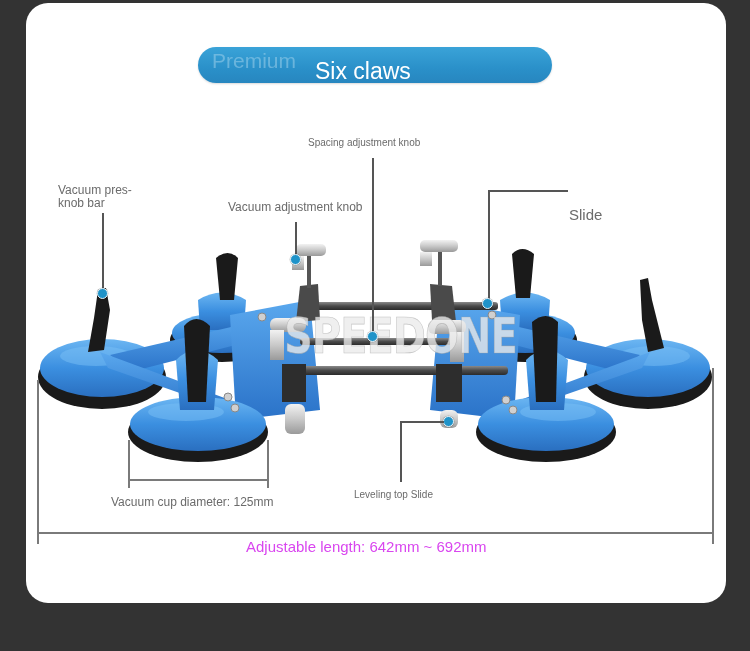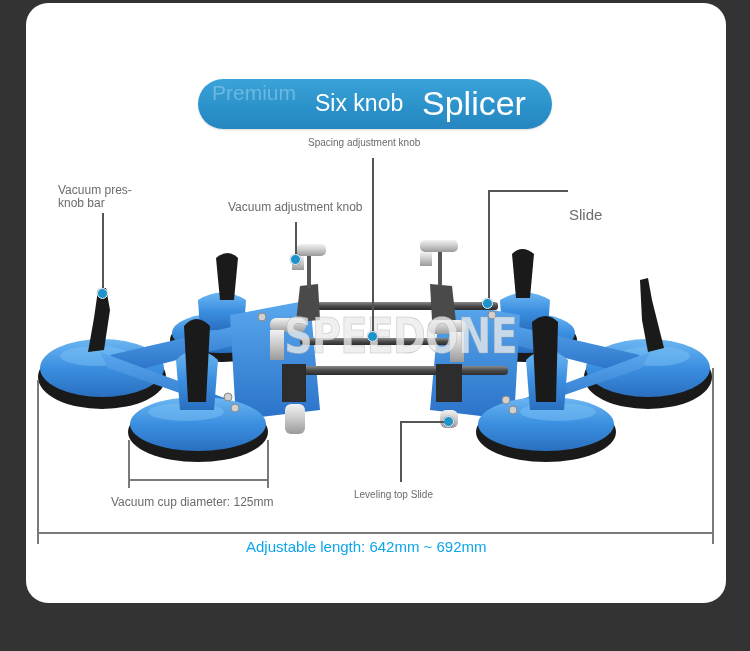--- a/index.html
+++ b/index.html
@@ -7,26 +7,25 @@
     body { position: relative; font-family: "Liberation Sans", sans-serif; }
 
     .card {
       position: absolute; left: 26px; top: 3px; width: 700px; height: 600px;
       background: #ffffff; border-radius: 22px; overflow: hidden;
     }
     .layer { position: absolute; left: 0; top: 0; width: 750px; height: 651px; }
 
     
     .banner {
-      position: absolute; left: 198px; top: 47px; width: 354px; height: 50px;
+      position: absolute; left: 198px; top: 47px; width: 354px; height: 36px;
       border-radius: 25px;
       background: linear-gradient(180deg, #3aa3d8 0%, #2a90c9 60%, #2786bf 100%);
       box-shadow: 0 1px 2px rgba(0,0,0,0.15);
       overflow: hidden;
-      margin-top: 32px;
     }
     .banner-faded {
       position: absolute; left: 14px; top: 2px; width: 120px;
       color: rgba(180, 220, 240, 0.45); font-size: 21px; line-height: 23px;
       font-family: "Liberation Sans", sans-serif;
     }
     .banner-title-small {
       position: absolute; left: 117px; top: 11px;
       color: #ffffff; font-size: 23px; line-height: 26px; white-space: nowrap;
     }
@@ -169,22 +168,21 @@
   <circle cx="513" cy="410" r="4" fill="#d0d0d0" stroke="#888"></circle>
   <circle cx="492" cy="315" r="4" fill="#d0d0d0" stroke="#888"></circle>
 </svg>
 
 <div class="watermark">SPEEDONE</div>
 
 <div class="banner">
   <div class="banner-faded">
     <div>Premium</div>
   </div>
-  <div class="banner-title-small">Six knob</div>
-  <div class="banner-title-big">Splicer</div>
+  <div class="banner-title-small">Six claws</div>
 </div>
 
 <div class="callout-text" style="left:58px; top:184px; font-size:12px; line-height:13px;">
   <div>Vacuum pres-</div>
   <div>knob bar</div>
 </div>
 <div class="line" style="left:102px; top:213px; width:1.5px; height:80px;"></div>
 <div class="dot" style="left:97px; top:288px;"></div>
 
 <div class="callout-text" style="left:228px; top:200px; font-size:12px;">Vacuum adjustment knob</div>
@@ -206,13 +204,13 @@
 <div class="callout-text" style="left:111px; top:495px; font-size:12px;">Vacuum cup diameter: 125mm</div>
 
 <div class="dot" style="left:443px; top:416px;"></div>
 <div class="line" style="left:400px; top:421px; width:44px; height:1.5px;"></div>
 <div class="line" style="left:400px; top:421px; width:1.5px; height:61px;"></div>
 <div class="callout-text" style="left:354px; top:489px; font-size:10px;">Leveling top Slide</div>
 
 <div class="dim-line" style="left:37px; top:380px; width:1.5px; height:164px;"></div>
 <div class="dim-line" style="left:712px; top:368px; width:1.5px; height:176px;"></div>
 <div class="dim-line" style="left:37px; top:532px; width:676px; height:1.5px;"></div>
-<div class="callout-text" style="left:246px; top:538px; font-size:15px; color:#0ea5e9;">Adjustable length: 642mm ~ 692mm</div>
+<div class="callout-text" style="left:246px; top:538px; font-size:15px; color:#d946ef;">Adjustable length: 642mm ~ 692mm</div>
 
 </body></html>

